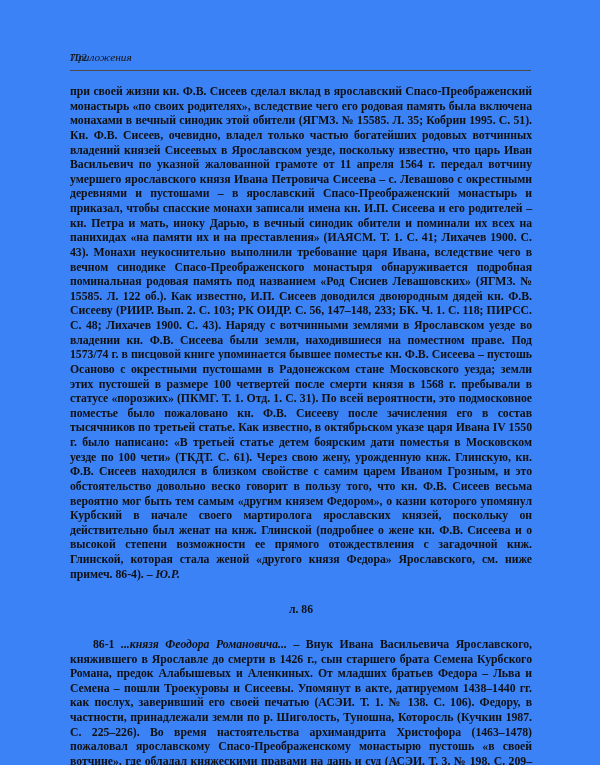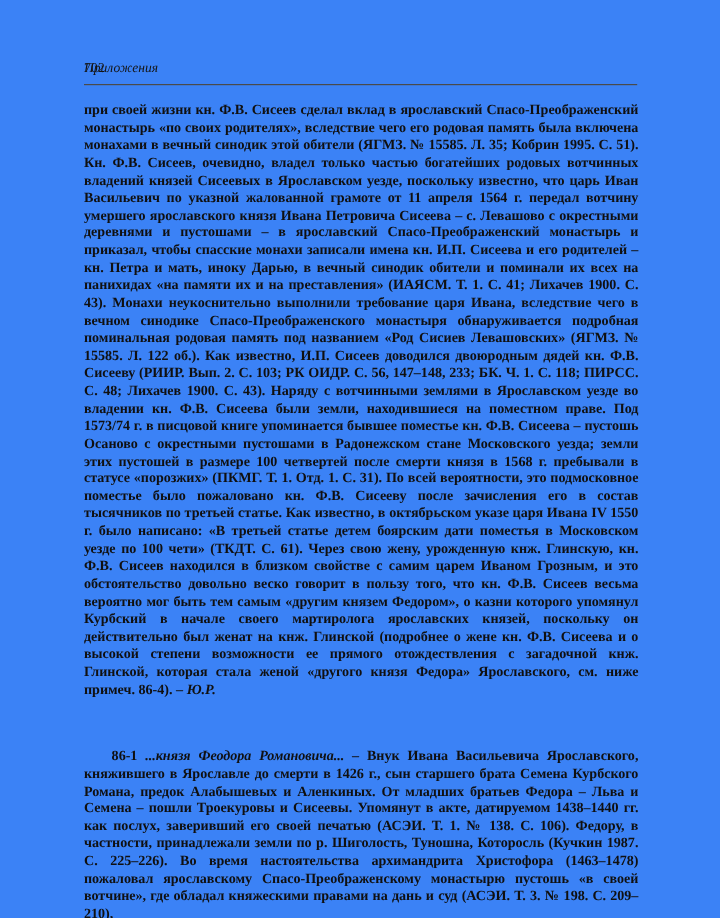--- a/index.html
+++ b/index.html
@@ -113,19 +113,20 @@
   </div>
 
   <div class="head-rule" style="background: rgb(74, 74, 74);"></div>
 
   <div class="body-col" style="color: rgb(16, 16, 16);">
 
     <p class="para"><span>при своей жизни кн. Ф.В. Сисеев сделал вклад в ярославский Спасо-Преображенский монастырь «по своих родителях», вследствие чего его родовая память была включена монахами в вечный синодик этой обители (ЯГМЗ. № 15585. Л. 35; Кобрин 1995. С. 51). Кн. Ф.В. Сисеев, очевидно, владел только частью богатейших родовых вотчинных владений князей Сисеевых в Ярославском уезде, поскольку известно, что царь Иван Васильевич по указной жалованной грамоте от 11 апреля 1564 г. передал вотчину умершего ярославского князя Ивана Петровича Сисеева – с. Левашово с окрестными деревнями и пустошами – в ярославский Спасо-Преображенский монастырь и приказал, чтобы спасские монахи записали имена кн. И.П. Сисеева и его родителей – кн. Петра и мать, иноку Дарью, в вечный синодик обители и поминали их всех на панихидах «на памяти их и на преставления» (ИАЯСМ. Т. 1. С. 41; Лихачев 1900. С. 43). Монахи неукоснительно выполнили требование царя Ивана, вследствие чего в вечном синодике Спасо-Преображенского монастыря обнаруживается подробная поминальная родовая память под названием «Род Сисиев Левашовских» (ЯГМЗ. № 15585. Л. 122 об.). Как известно, И.П. Сисеев доводился двоюродным дядей кн. Ф.В. Сисееву (РИИР. Вып. 2. С. 103; РК ОИДР. С. 56, 147–148, 233; БК. Ч. 1. С. 118; ПИРСС. С. 48; Лихачев 1900. С. 43). Наряду с вотчинными землями в Ярославском уезде во владении кн. Ф.В. Сисеева были земли, находившиеся на поместном праве. Под 1573/74 г. в писцовой книге упоминается бывшее поместье кн. Ф.В. Сисеева – пустошь Осаново с окрестными пустошами в Радонежском стане Московского уезда; земли этих пустошей в размере 100 четвертей после смерти князя в 1568 г. пребывали в статусе «порозжих» (ПКМГ. Т. 1. Отд. 1. С. 31). По всей вероятности, это подмосковное поместье было пожаловано кн. Ф.В. Сисееву после зачисления его в состав тысячников по третьей статье. Как известно, в октябрьском указе царя Ивана IV 1550 г. было написано: «В третьей статье детем боярским дати поместья в Московском уезде по 100 чети» (ТКДТ. С. 61). Через свою жену, урожденную кнж. Глинскую, кн. Ф.В. Сисеев находился в близком свойстве с самим царем Иваном Грозным, и это обстоятельство довольно веско говорит в пользу того, что кн. Ф.В. Сисеев весьма вероятно мог быть тем самым «другим князем Федором», о казни которого упомянул Курбский в начале своего мартиролога ярославских князей, поскольку он действительно был женат на кнж. Глинской (подробнее о жене кн. Ф.В. Сисеева и о высокой степени возможности ее прямого отождествления с загадочной кнж. Глинской, которая стала женой «другого князя Федора» Ярославского, см. ниже примеч. 86-4). – </span><span class="i">Ю.Р.</span></p>
 
     <div class="gap-before-marker"></div>
 
+    <p class="leaf-marker">л. 86</p>
 
     <div class="gap-after-marker"></div>
 
     <p class="para indent"><span class="nw">86-1</span><span> </span><span class="i">...князя Феодора Романовича...</span><span> – </span><span>Внук Ивана Васильевича Ярославского, княжившего в Ярославле до смерти в 1426 г., сын старшего брата Семена Курбского Романа, предок Алабышевых и Аленкиных. От младших братьев Федора – Льва и Семена – пошли Троекуровы и Сисеевы. Упомянут в акте, датируемом 1438–1440 гг. как послух, заверивший его своей печатью (АСЭИ. Т. 1. № 138. С. 106). Федору, в частности, принадлежали земли по р. Шиголость, Туношна, Которосль (Кучкин 1987. С. 225–226). Во время настоятельства архимандрита Христофора (1463–1478) пожаловал ярославскому Спасо-Преображенскому монастырю пустошь «в своей вотчине», где обладал княжескими правами на дань и суд (АСЭИ. Т. 3. № 198. С. 209–210),</span></p>
 
   </div>
 </div>
 
 </body></html>

